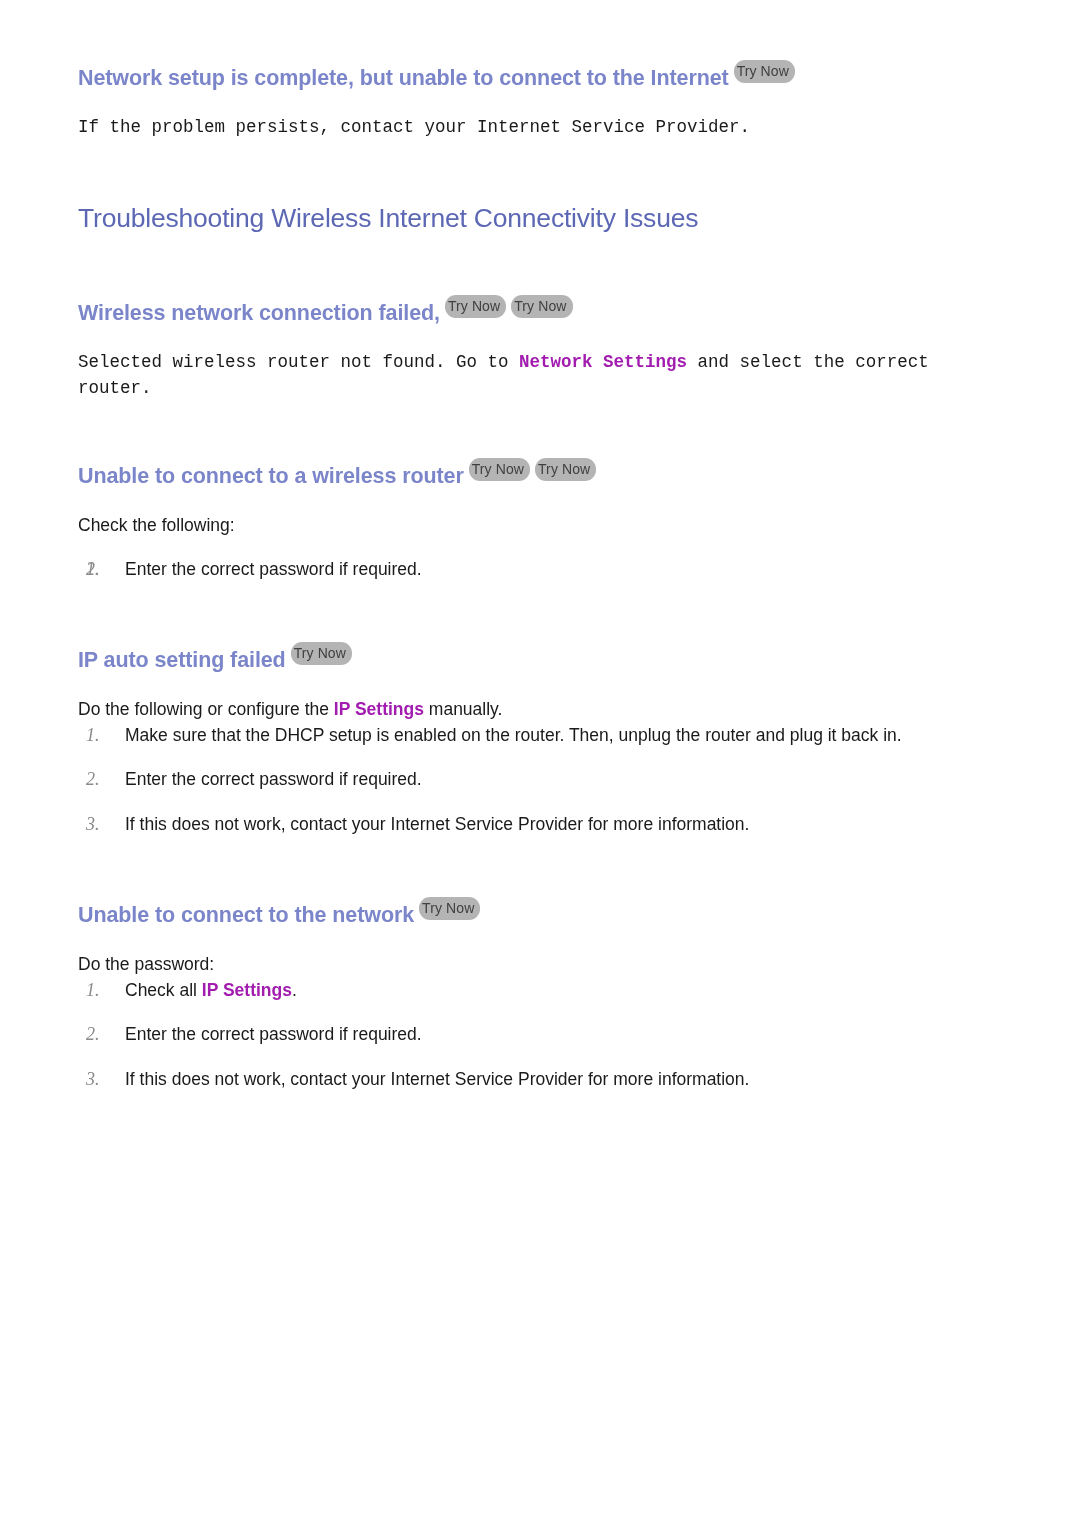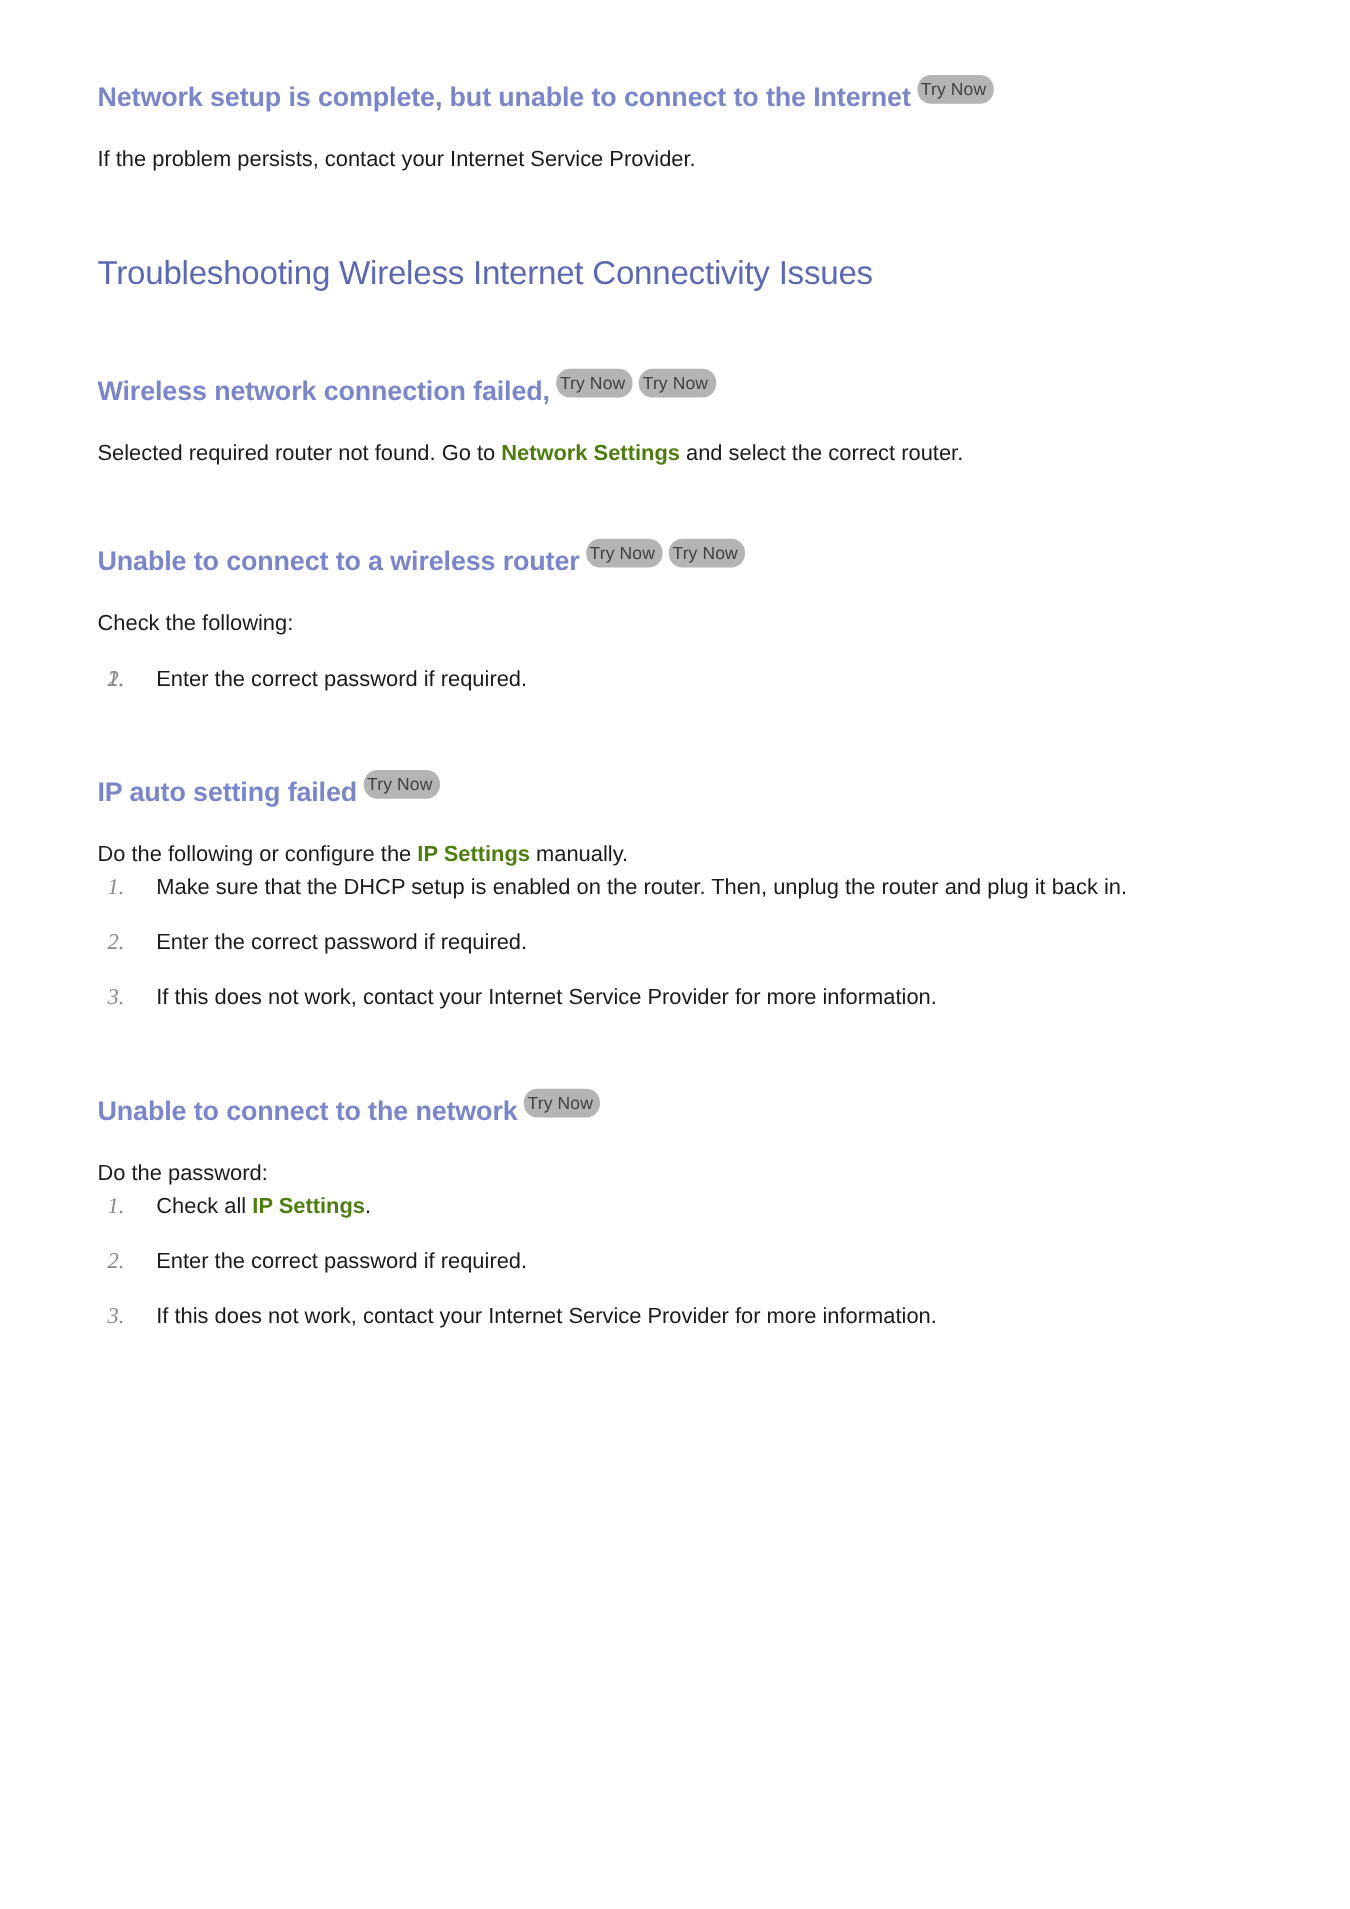--- a/index.html
+++ b/index.html
@@ -45,21 +45,21 @@
 
   
   .para {
     font-size: 17.5px;
     line-height: 1.5;
     color: #1a1a1a;
     margin: 0;
   }
 
   .link {
-    color: #4d7c0f;
+    color: #a21caf;
     font-weight: bold;
   }
 
   
   .badge {
     display: inline-block;
     background: #b4b4b4;
     color: #404040;
     font-size: 14px;
     font-weight: normal;
@@ -97,21 +97,21 @@
     left: 8px;
     top: 0;
     width: 30px;
     font-family: "Liberation Serif", serif;
     font-style: italic;
     font-size: 18px;
     color: #8a8a8a;
   }
 
   
-  .blk-sub-para { margin-top: 22px; }
+  .blk-sub-para { margin-top: 22px; font-family: Liberation Mono, monospace; }
   .blk-h1       { margin-top: 62px; }
   .blk-h2       { margin-top: 60px; }
   .blk-h2-tight { margin-top: 56px; }
   .blk-list     { margin-top: 20px; }
   .blk-intro    { margin-top: 22px; }
 </style>
 </head>
 <body>
 
 <div class="page">
@@ -124,21 +124,21 @@
     <span>If the problem persists, contact your Internet Service Provider.</span>
   </p>
 
   <h1 class="h1 blk-h1">Troubleshooting Wireless Internet Connectivity Issues</h1>
 
   <h2 class="h2 blk-h2">
     <span>Wireless network connection failed,</span><span class="badge">Try Now</span><span class="badge">Try Now</span>
   </h2>
 
   <p class="para blk-sub-para">
-    <span>Selected required router not found. Go to </span><span class="link">Network Settings</span><span> and select the correct router.</span>
+    <span>Selected wireless router not found. Go to </span><span class="link">Network Settings</span><span> and select the correct router.</span>
   </p>
 
   <h2 class="h2 blk-h2-tight">
     <span>Unable to connect to a wireless router</span><span class="badge">Try Now</span><span class="badge">Try Now</span>
   </h2>
 
   <p class="para blk-intro">Check the following:</p>
 
   <ol class="steps blk-list">
     <li>

